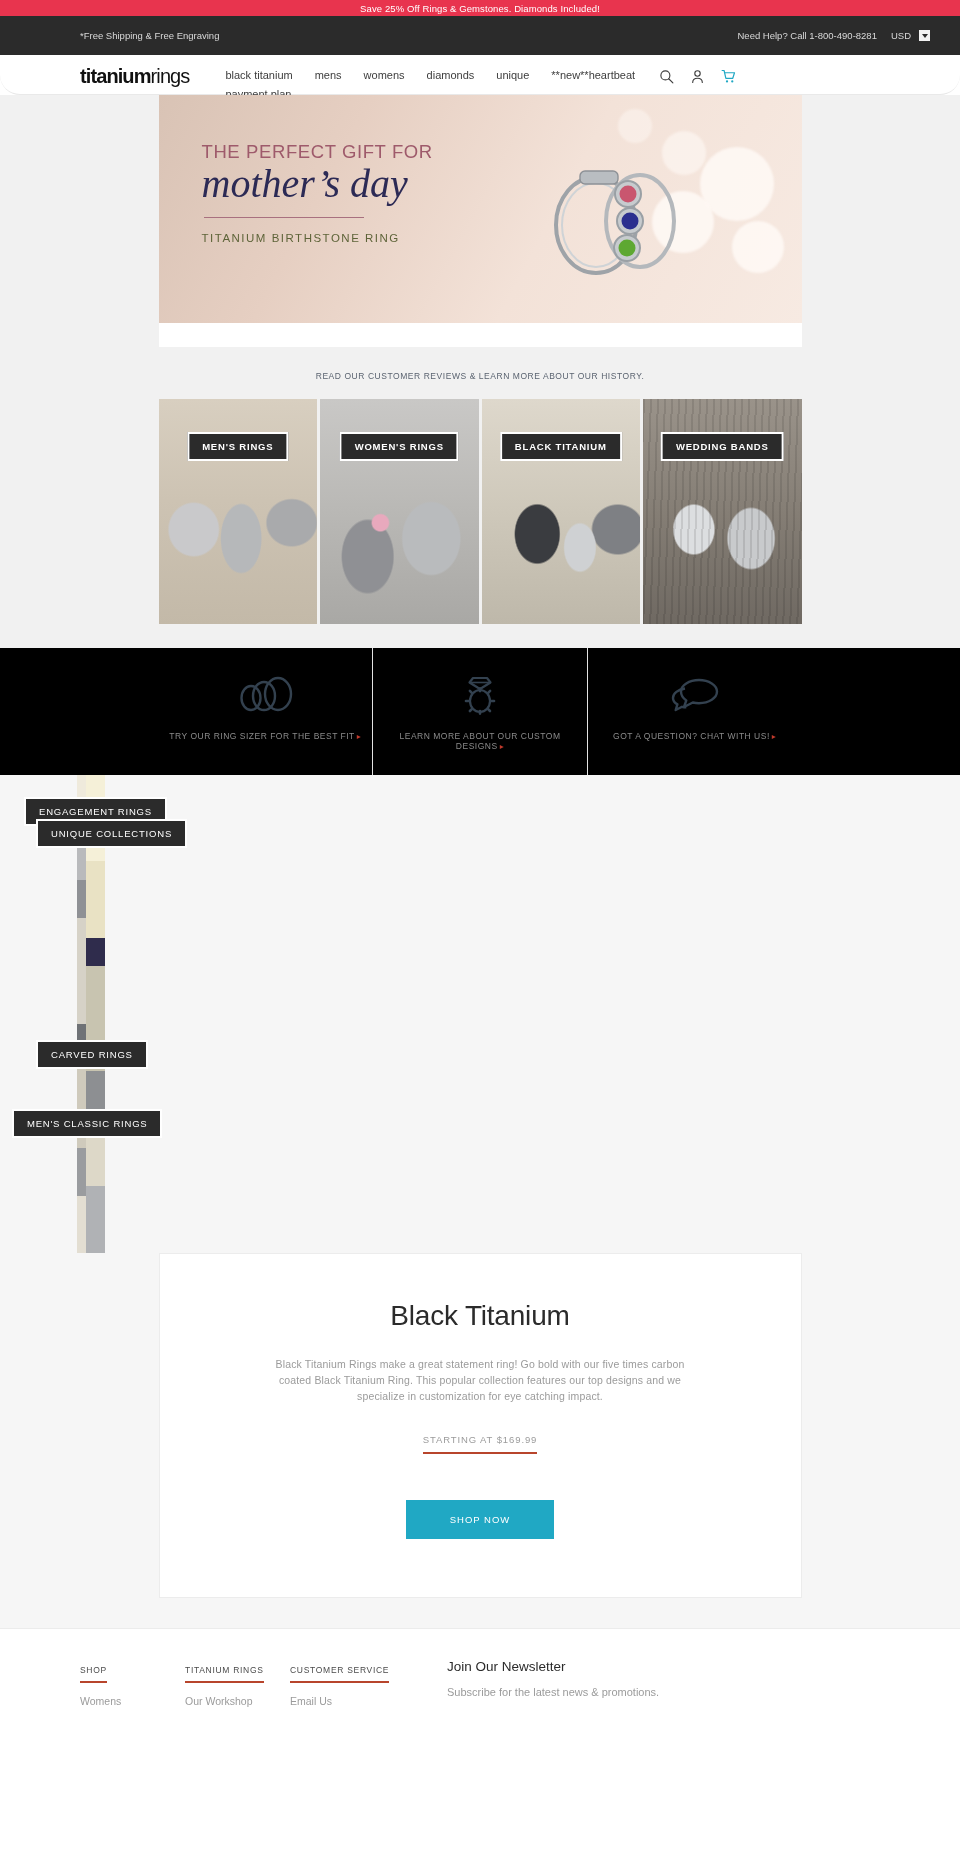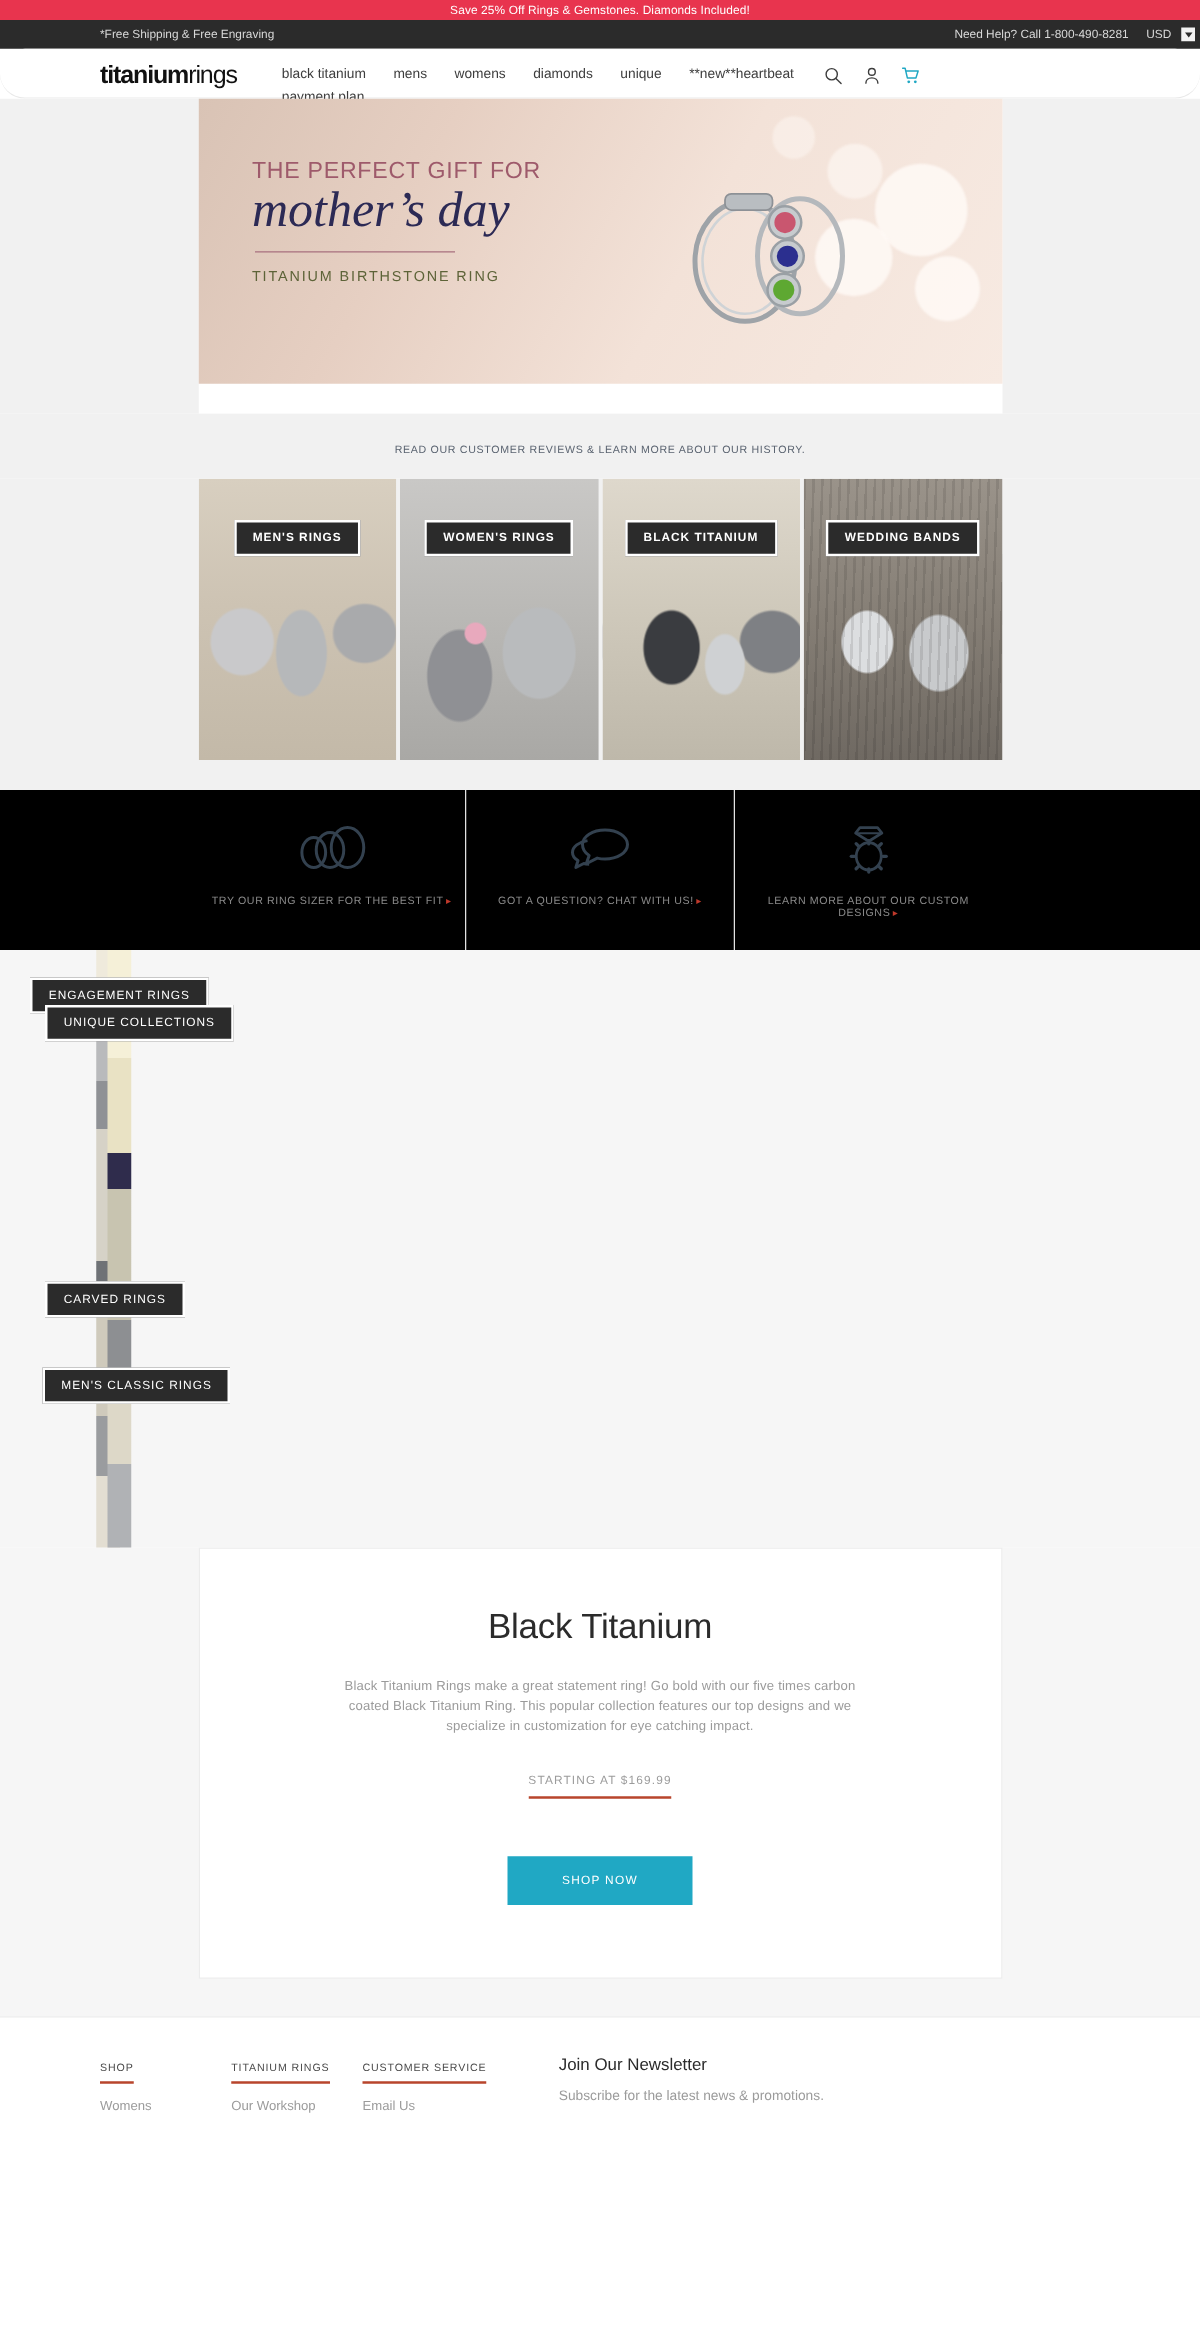--- a/index.html
+++ b/index.html
@@ -19,24 +19,24 @@
     display: flex;
     align-items: center;
     justify-content: center;
     font-size: 9.5px;
     letter-spacing: .1px;
   }
 
   
   .util-bar {
     background: #2b2b2b;
-    height: 23px;
+    height: 39px;
     display: flex;
     align-items: center;
-    padding: 0 4px 0 80px;
+    padding: 0 30px 0 80px;
     color: #d9d9d9;
     font-size: 9.5px;
   }
   .util-left { flex: 1; }
   .util-right { display: flex; align-items: center; gap: 14px; }
   .currency-select {
     display: inline-flex;
     align-items: center;
     gap: 8px;
   }
@@ -480,60 +480,60 @@
           <ellipse cx="15" cy="22" rx="9.5" ry="12"></ellipse>
           <ellipse cx="28" cy="20" rx="11" ry="14"></ellipse>
           <ellipse cx="42" cy="18" rx="13" ry="16"></ellipse>
         </svg>
       </div>
       <a href="#" class="feat-cap"><span>TRY OUR RING SIZER FOR THE BEST FIT</span><span class="arw">▸</span></a>
     </div>
 
     <div class="feat-col">
       <div class="feat-icon">
-        <svg width="52" height="38" viewBox="0 0 52 38" fill="none" stroke="#33414f" stroke-width="2.4">
-          <path d="M30 4c10 0 18 5.2 18 11.6S40 27.2 30 27.2c-2.2 0-4.3-.25-6.2-.7L15 31l2.3-6.6C14 22.3 12 19.2 12 15.6 12 9.2 20 4 30 4z" stroke-linejoin="round"></path>
-          <path d="M16 12.5C9 13.6 4 17.4 4 21.9c0 2.6 1.7 4.9 4.4 6.5L6.7 34l6.3-3.2c1.3.3 2.8.5 4.3.5" stroke-linejoin="round"></path>
-        </svg>
-      </div>
-      <a href="#" class="feat-cap"><span>GOT A QUESTION? CHAT WITH US!</span><span class="arw">▸</span></a>
-    </div>
-
-    <div class="feat-col">
-      <div class="feat-icon">
         <svg width="46" height="44" viewBox="0 0 46 44" fill="none" stroke="#33414f" stroke-width="2.2">
           <path d="M16 5h14l3.5 4.5L23 16 12.5 9.5 16 5z" stroke-linejoin="round"></path>
           <path d="M12.5 9.5h21" stroke-width="1.6"></path>
           <ellipse cx="23" cy="28" rx="10" ry="11"></ellipse>
           <g stroke-linecap="round" stroke-width="2.6">
             <path d="M23 15.5v2.6"></path>
               <path d="M23 38v2.6"></path>
             <path d="M11.6 28h-2.6"></path>
               <path d="M37 28h-2.6"></path>
             <path d="M14.8 19.8l-1.9-1.9"></path>
               <path d="M33 38l-1.9-1.9"></path>
             <path d="M31.2 19.8l1.9-1.9"></path>
               <path d="M14.8 36.1L12.9 38"></path>
           </g>
         </svg>
       </div>
       <a href="#" class="feat-cap"><span>LEARN MORE ABOUT OUR CUSTOM DESIGNS</span><span class="arw">▸</span></a>
     </div>
 
+    <div class="feat-col">
+      <div class="feat-icon">
+        <svg width="52" height="38" viewBox="0 0 52 38" fill="none" stroke="#33414f" stroke-width="2.4">
+          <path d="M30 4c10 0 18 5.2 18 11.6S40 27.2 30 27.2c-2.2 0-4.3-.25-6.2-.7L15 31l2.3-6.6C14 22.3 12 19.2 12 15.6 12 9.2 20 4 30 4z" stroke-linejoin="round"></path>
+          <path d="M16 12.5C9 13.6 4 17.4 4 21.9c0 2.6 1.7 4.9 4.4 6.5L6.7 34l6.3-3.2c1.3.3 2.8.5 4.3.5" stroke-linejoin="round"></path>
+        </svg>
+      </div>
+      <a href="#" class="feat-cap"><span>GOT A QUESTION? CHAT WITH US!</span><span class="arw">▸</span></a>
+    </div>
+
   </div>
 </div>
 
 <div class="coll-wrap">
   <div class="coll-strip" style="left:77px;background:linear-gradient(180deg,#efeadc 0 6%,#b9babc 6% 22%,#8f9195 22% 30%,#d6d2c7 30% 52%,#6f7276 52% 60%,#cfcabc 60% 78%,#9a9c9f 78% 88%,#e3ded2 88% 100%);"></div>
   <div class="coll-strip" style="left:86px;background:linear-gradient(180deg,#f5f0d8 0 18%,#e9e2c4 18% 34%,#2f2c4c 34% 40%,#c8c4b0 40% 62%,#8d8f92 62% 70%,#ddd8c8 70% 86%,#b0b2b5 86% 100%);"></div>
 
   <div class="coll-label" style="left:24px;top:22px;">ENGAGEMENT RINGS</div>
   <div class="coll-label" style="left:36px;top:44px;">UNIQUE COLLECTIONS</div>
   <div class="coll-label" style="left:36px;top:265px;">CARVED RINGS</div>
-  <div class="coll-label" style="left:34px;top:334px;">MEN'S CLASSIC RINGS</div>
+  <div class="coll-label" style="left:12px;top:334px;">MEN'S CLASSIC RINGS</div>
 </div>
 
 <div class="card-wrap">
   <div class="content-card">
     <h2 class="card-title">Black Titanium</h2>
     <p class="card-body">Black Titanium Rings make a great statement ring!  Go bold with our five times carbon coated Black Titanium Ring.  This popular collection features our top designs and we specialize in customization for eye catching impact.</p>
     <div><span class="card-price">STARTING AT $169.99</span></div>
     <div><a href="#" class="shop-now">SHOP NOW</a></div>
   </div>
 </div>

